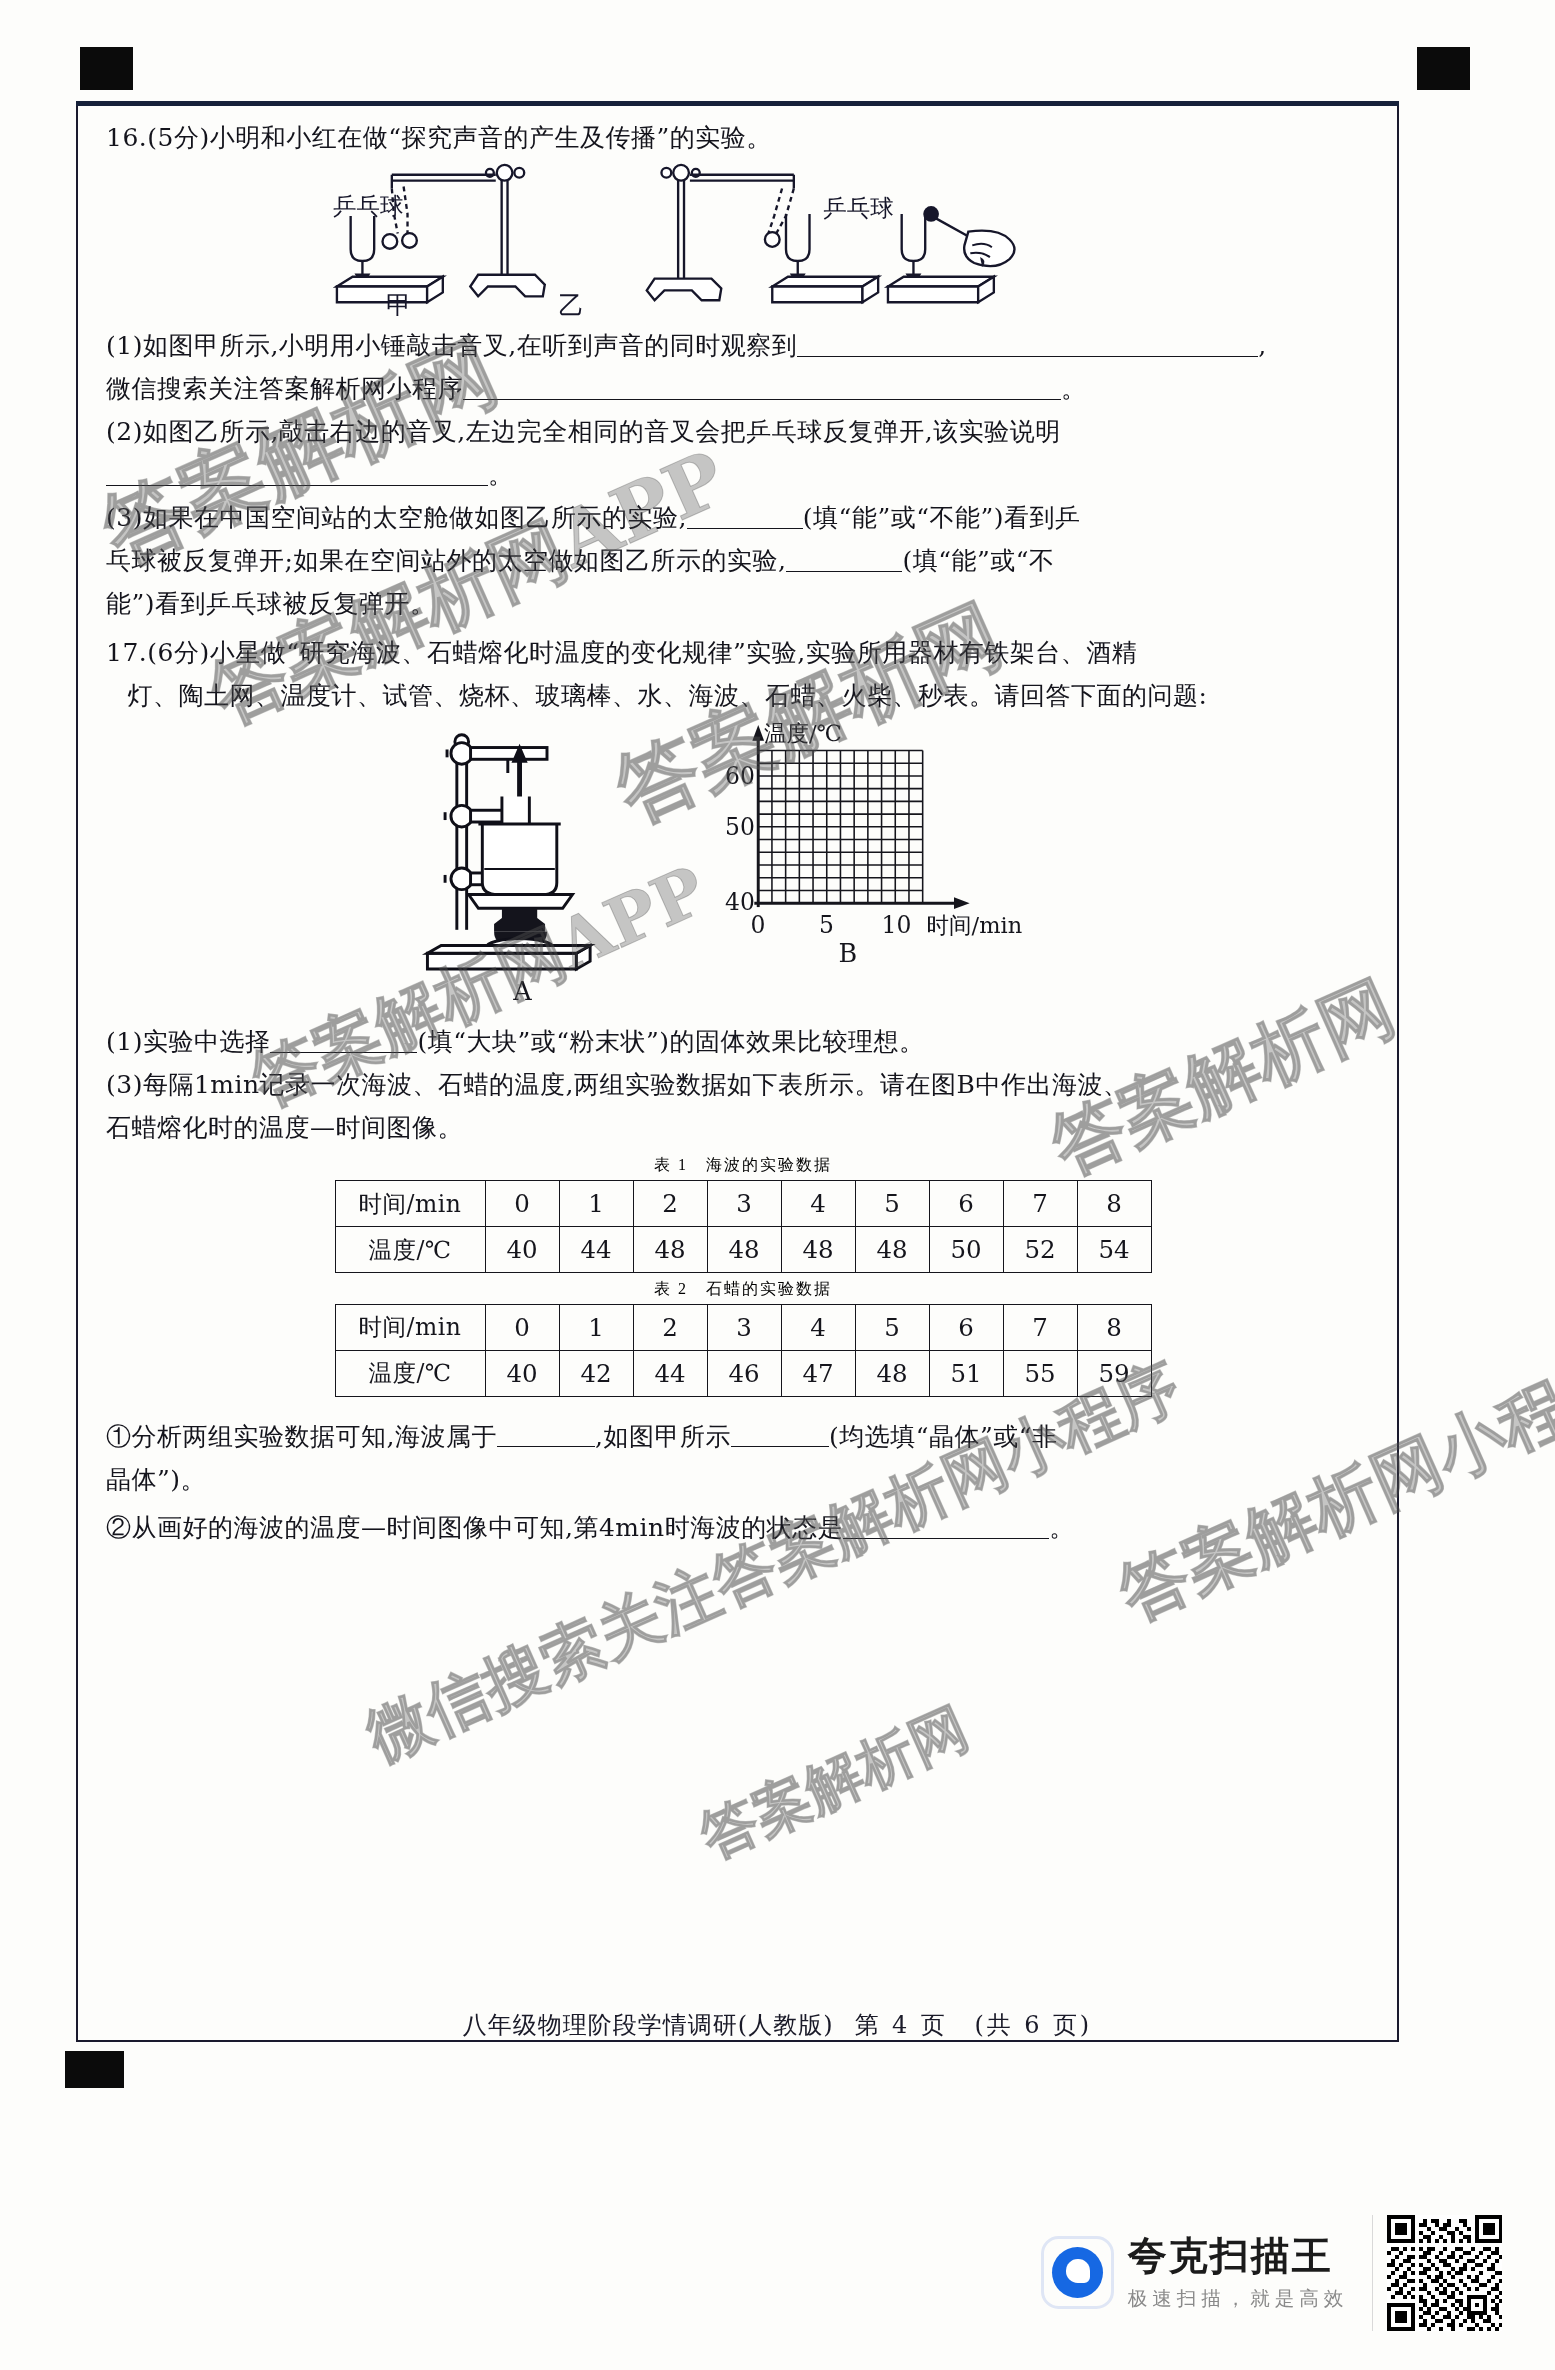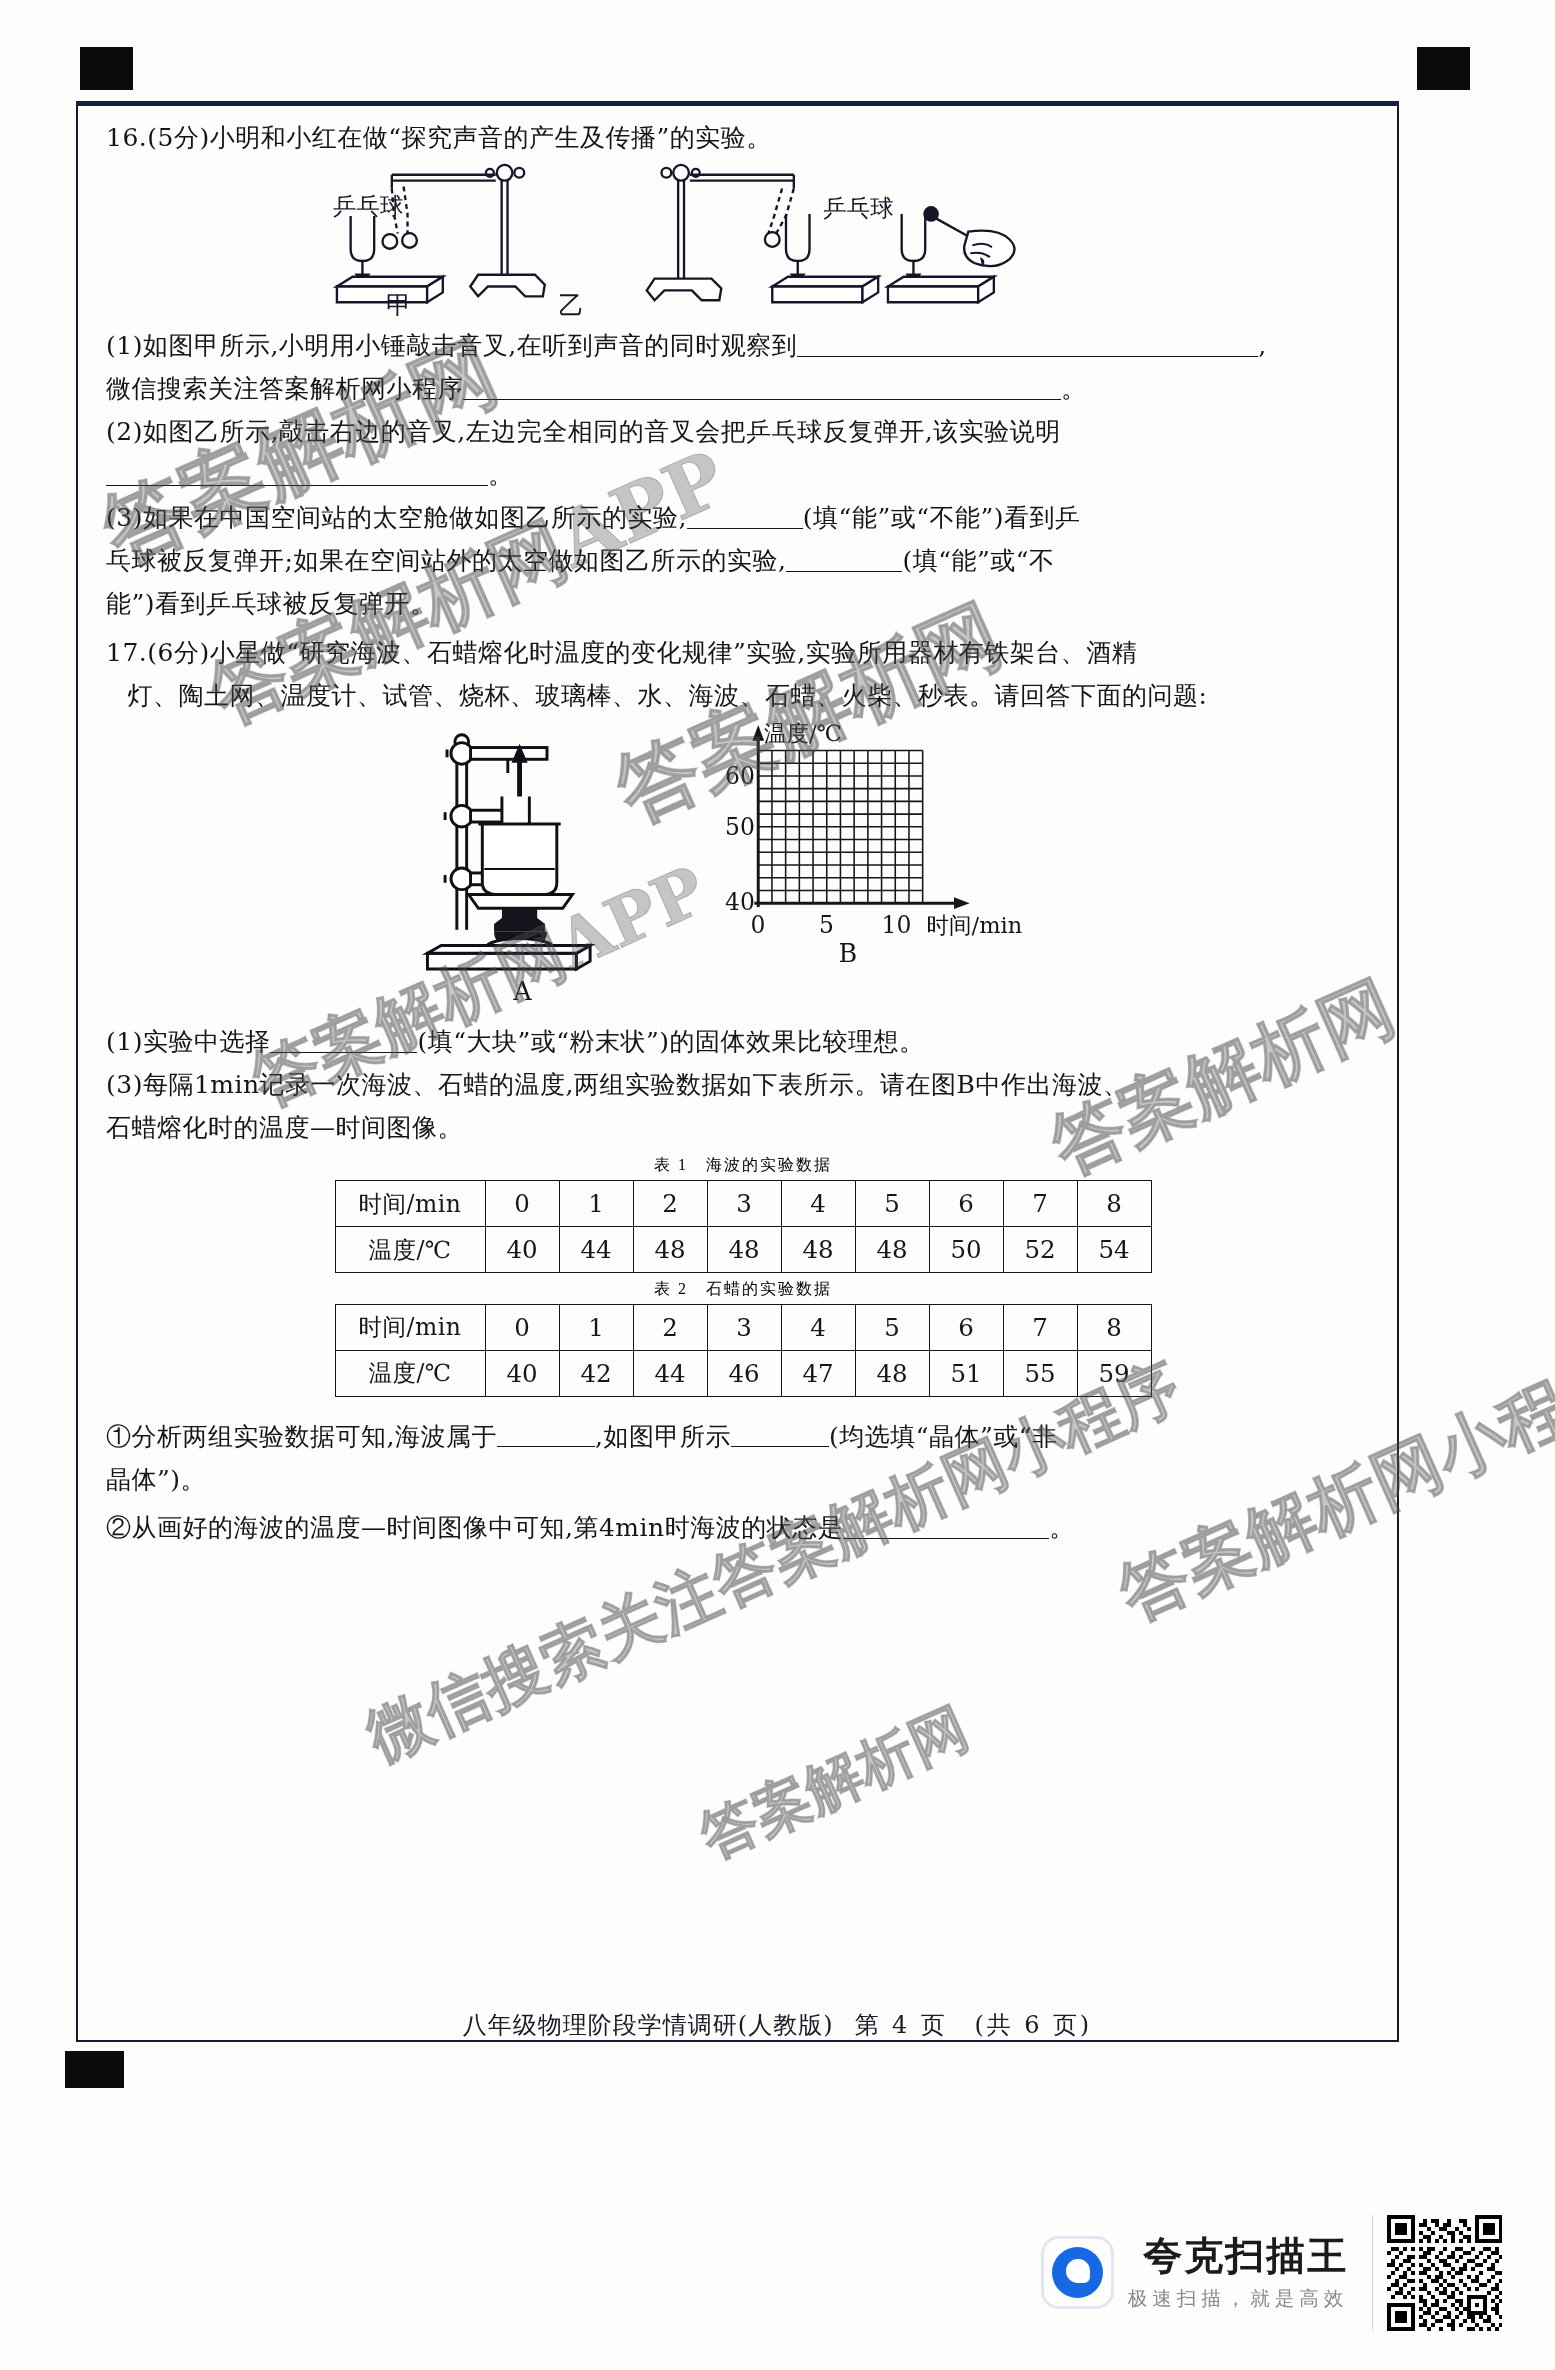--- a/index.html
+++ b/index.html
@@ -117,21 +117,21 @@
     position:absolute;left:10.8px;top:10.8px;width:51px;height:51px;border-radius:50%;
     background:#1668e3;
   }
   .brand .logo .dot:after{
     content:"";position:absolute;left:14.7px;top:12.7px;width:23.5px;height:23.5px;
     border-radius:50% 50% 5.9px 50%;background:#fff;
   }
   .brand .txtwrap{flex:none;}
   .brand .bname{
     font-family:"DejaVu Sans","Liberation Sans",sans-serif;
-    font-size:39px;font-weight:bold;color:#1b1b1b;letter-spacing:2px;line-height:45px;text-align:right;
+    font-size:39px;font-weight:bold;color:#1b1b1b;letter-spacing:2px;line-height:45px;
   }
   .brand .btag{
     font-family:"DejaVu Sans","Liberation Sans",sans-serif;
     font-size:19.6px;color:#8a8a8a;letter-spacing:4.9px;margin-top:7.8px;
   }
   .brand .qr{
     width:116px;height:116px;flex:none;margin-left:9.8px;
     border-left:1px solid #d9d9d9;padding-left:13.7px;box-sizing:content-box;
   }
 

